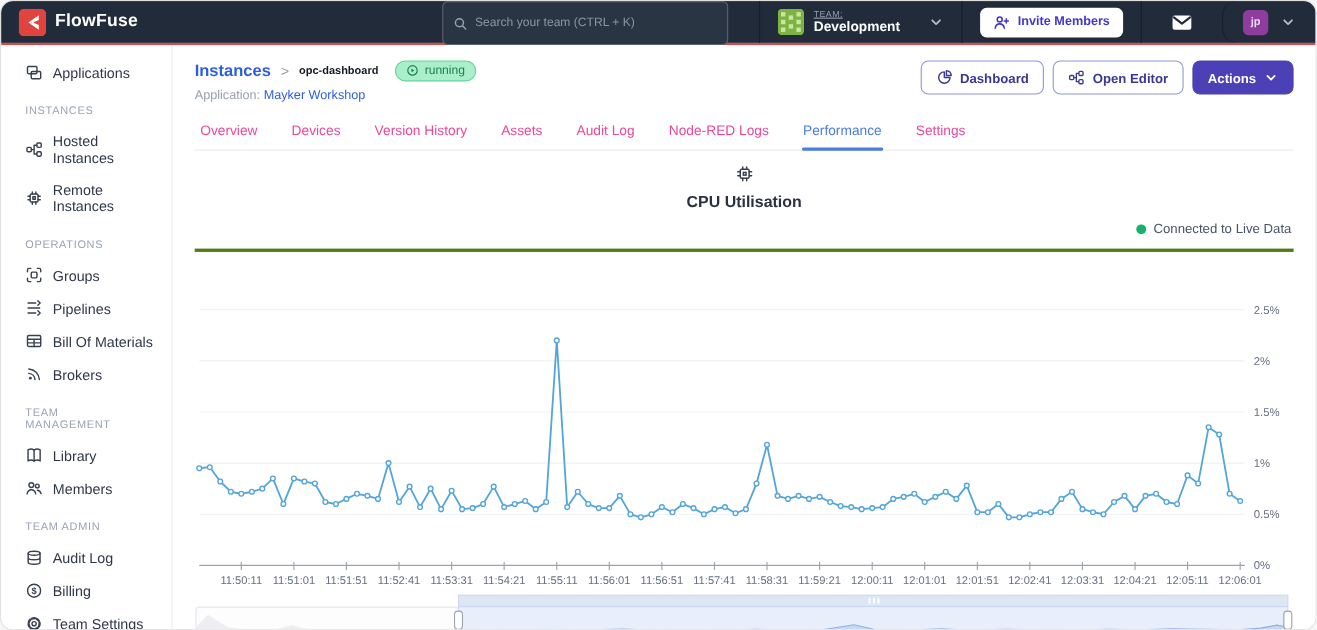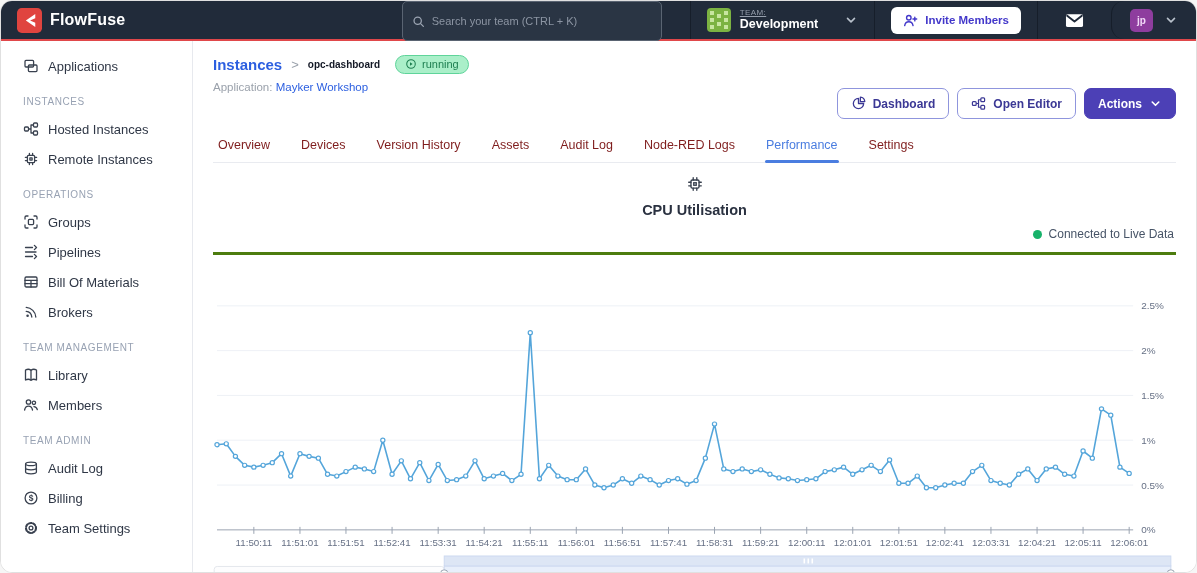--- a/index.html
+++ b/index.html
@@ -21,43 +21,43 @@
   .team-name { font-size:12.5px; font-weight:600; color:#fff; }
   .chev { color:#b9c1cc; display:flex; align-items:center; }
   .invite-btn { background:#fff; color:#4338ca; font-weight:700; font-size:11.5px; border:0; border-radius:6px; padding:6px 12px; display:flex; gap:7px; align-items:center; cursor:pointer; font-family:"Liberation Sans", sans-serif; }
   .mail-btn { color:#fff; display:flex; align-items:center; cursor:pointer; padding:0 6px; }
   .user-avatar { width:23px; height:23px; border-radius:5px; background:#8E3D9E; color:#F2D8F7; font-size:10px; font-weight:700; display:flex; align-items:center; justify-content:center; }
   .user-sec { gap:11px;border-radius:13px; }
   .redline { height:2px; background:#E0474A; }
 
   
   .layout { display:flex; height:531px; }
-  .sidebar { width:192px; border-right:1px solid #e7e9ee; padding-top:10px; flex-shrink:0; background:#fff; }
+  .sidebar { width:156px; border-right:1px solid #e7e9ee; padding-top:10px; flex-shrink:0; background:#fff; }
   .side-item { display:flex; align-items:center; gap:9px; padding:7px 10px 7px 22px; font-size:13px; color:#2f3746; cursor:pointer; }
   .side-ic { display:flex; align-items:center; color:#39414f; }
   .side-header { font-size:10px; color:#98a2b3; letter-spacing:.06em; padding:15px 22px 7px; }
   main { flex:1; padding:0 20px; overflow:hidden; background:#fff; }
 
   
   .page-header { display:flex; justify-content:space-between; align-items:flex-start; padding-top:14px; }
   .crumb-row { display:flex; align-items:center; gap:9px; }
   .crumb-root { color:#2c5fe0; font-weight:700; font-size:15px; cursor:pointer; }
   .crumb-sep { color:#9aa1ab; font-size:13px; }
   .crumb-name { color:#131825; font-weight:700; font-size:10px; }
   .badge { display:inline-flex; align-items:center; gap:5px; background:#aaefc9; border:1px solid #5fd49a; color:#1d7e50; font-size:11px; padding:2px 9px 3px; border-radius:999px; margin-left:6px; }
   .app-row { margin-top:7px; font-size:11.5px; color:#9aa1ab; }
   .app-link { color:#2c5fe0; cursor:pointer; }
   .hdr-actions { display:flex; gap:8px; }
-  .btn { display:inline-flex; align-items:center; gap:7px; font-weight:700; font-size:12px; padding:7px 13px; border-radius:7px; cursor:pointer; font-family:"Liberation Sans", sans-serif;margin-top:33px; }
+  .btn { display:inline-flex; align-items:center; gap:7px; font-weight:700; font-size:12px; padding:7px 13px; border-radius:7px; cursor:pointer; font-family:"Liberation Sans", sans-serif; }
   .btn-outline { background:#fff; border:1px solid #8f95dd; color:#3b3895; }
   .btn-primary { background:#4C40B6; border:1px solid #4C40B6; color:#fff; }
 
   
   .tabs { display:flex; gap:29px; margin-top:13px; border-bottom:1px solid #e9ebf0; padding:0 4px; }
-  .tab { font-size:12.5px; color:#7f1d1d; padding:6px 1px 10px; position:relative; cursor:pointer; white-space:nowrap; }
+  .tab { font-size:12.5px; color:#ec4899; padding:6px 1px 10px; position:relative; cursor:pointer; white-space:nowrap; }
   .tab.active { color:#4a7de0; }
   .tab.active::after { content:""; position:absolute; left:0; right:0; bottom:-1px; height:3px; background:#4a7de0; border-radius:3px; }
 
   
   .panel-header { display:flex; align-items:center; gap:9px; padding:12px 2px 11px; border-bottom:3px solid #4d7c0f;flex-direction:column; }
   .panel-title { font-size:14.5px; font-weight:700; color:#2a3140; }
   .panel-ic { display:flex; align-items:center; color:#39414f; }
   .live { margin-left:auto; display:flex; align-items:center; gap:7px; font-size:12px; color:#475467; }
   .live-dot { width:9px; height:9px; border-radius:50%; }
   .chart-wrap { margin-top:4px; }

